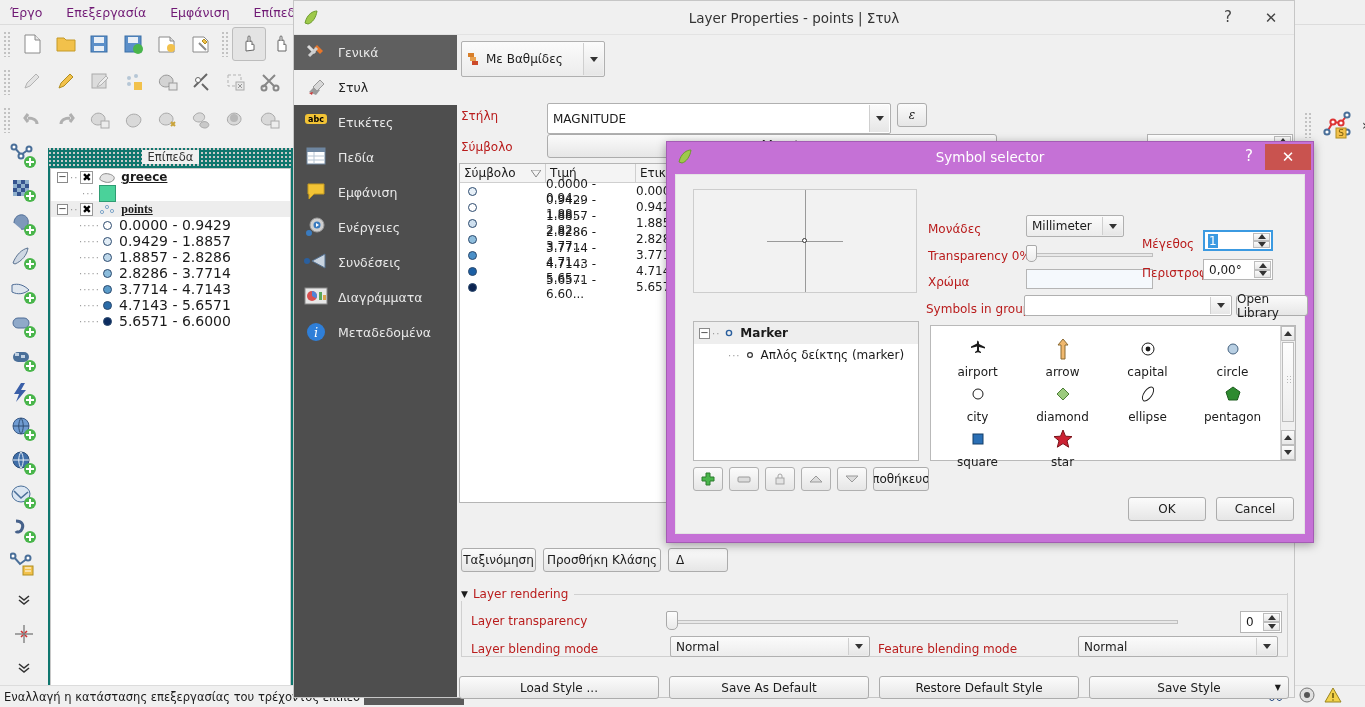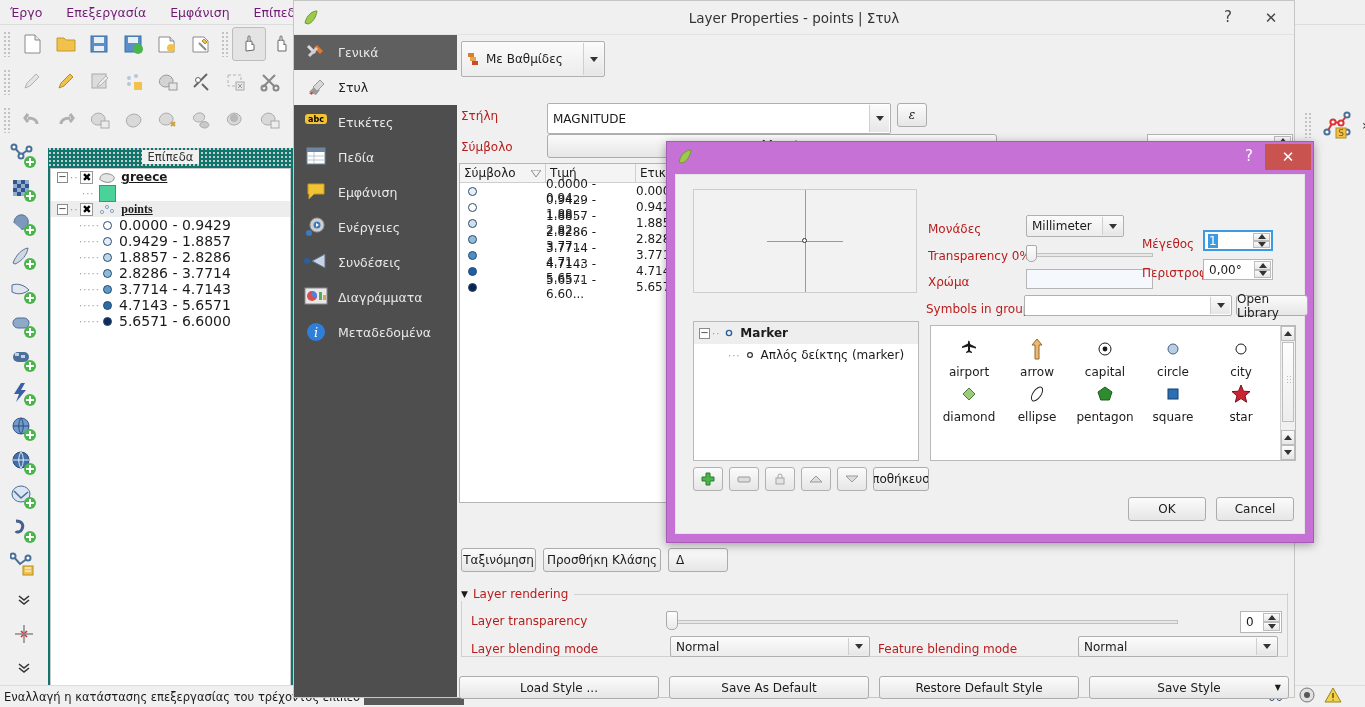--- a/index.html
+++ b/index.html
@@ -194,21 +194,21 @@
   .sym-list {
     position: absolute; left: 17px; top: 146px; width: 226px; height: 140px;
     background: #fff; border: 1px solid #b9b9b9;
   }
   .sym-row { height: 22px; display: flex; align-items: center; font-size: 12px; padding-left: 5px; }
   .sym-row.sel { background: #eeeeee; }
   .lib {
     position: absolute; left: 254px; top: 150px; right: 8px; height: 136px;
     background: #fff; border: 1px solid #b9b9b9;
   }
-  .lib-grid { display: grid; grid-template-columns: repeat(5, 1fr); padding: 8px 4px 0 4px; }
+  .lib-grid { display: grid; grid-template-columns: repeat(4, 1fr); padding: 8px 4px 0 4px; }
   .lib-cell { text-align: center; font-size: 12px; }
   .lib-cell .gl { height: 30px; display: flex; align-items: center; justify-content: center; }
   .lib-cell .cap { margin-top: 1px; }
   .vscroll {
     position: absolute; right: 0; top: 0; bottom: 0; width: 15px; background: #f0f0f0;
     border-left: 1px solid #d2d2d2;
   }
   .vscroll .sbtn { height: 15px; background: linear-gradient(#fbfbfb,#e6e6e6); border: 1px solid #bdbdbd;
     display:flex; align-items:center; justify-content:center; }
   .vscroll .thumb { position: absolute; left: 1px; right: 1px; top: 16px; height: 80px;
@@ -899,20 +899,21 @@
       </div>
 
     </div>
   </div>
 
   <div class="ss">
     <div class="ss-title">
       <svg style="margin-left:9px;width:18px;height:18px" viewBox="0 0 18 18">
         <path d="M3 14c2-9 8-12 12-12-1 7-5 12-9 13z" fill="#9ec94a" stroke="#6d9b2d"></path>
       </svg>
+      <div class="txt">Symbol selector</div>
       <div class="help">?</div>
       <div class="xbtn">✕</div>
     </div>
 
     <div class="ss-body">
 
       <div class="preview">
         <div style="position:absolute;left:50%;top:0;bottom:0;width:1px;background:#9a9a9a"></div>
         <div style="position:absolute;left:33%;right:33%;top:50%;height:1px;background:#9a9a9a"></div>
         <div style="position:absolute;left:50%;top:50%;width:5px;height:5px;margin-left:-3px;margin-top:-3px;border:1px solid #333;background:#fff;border-radius:50%"></div>

